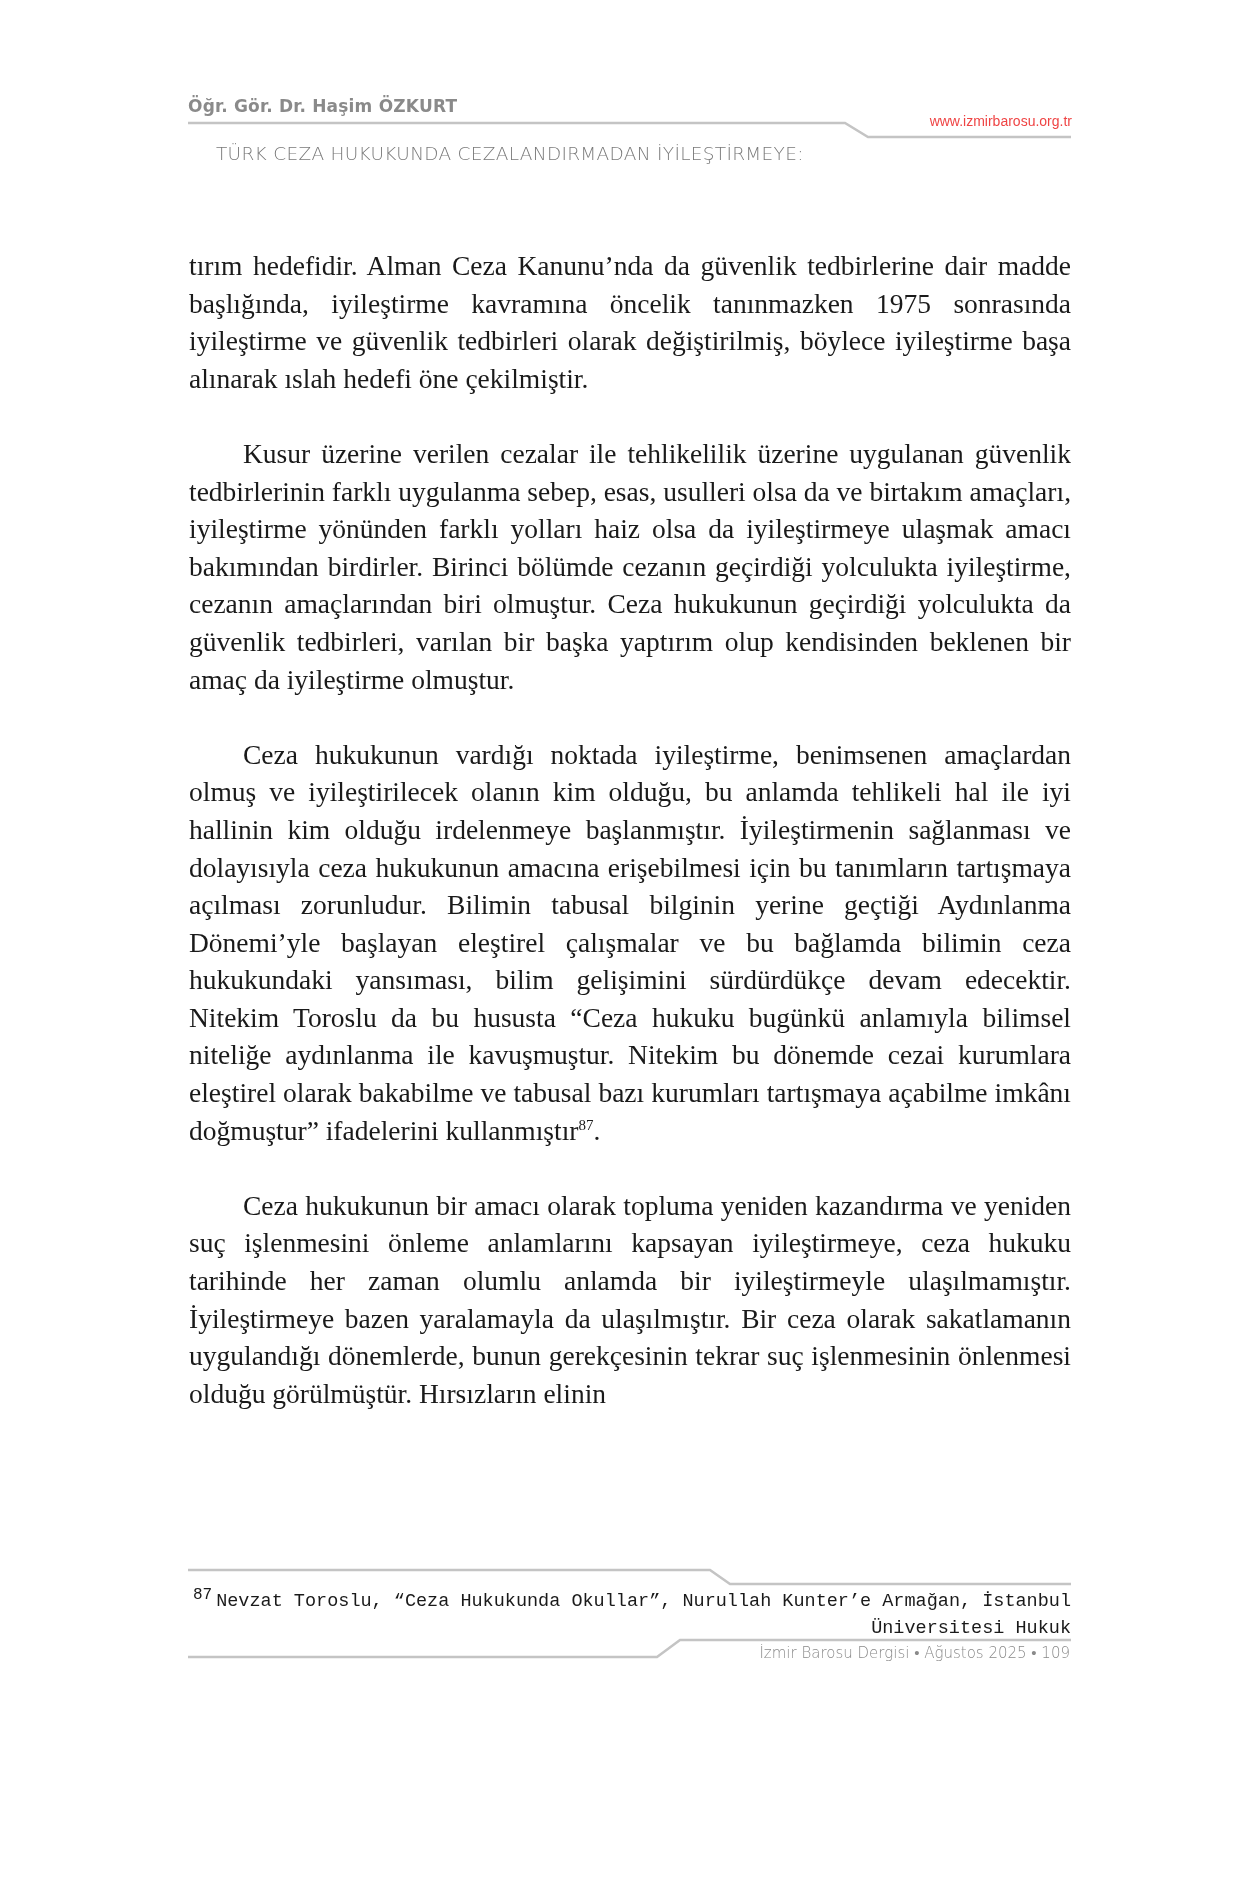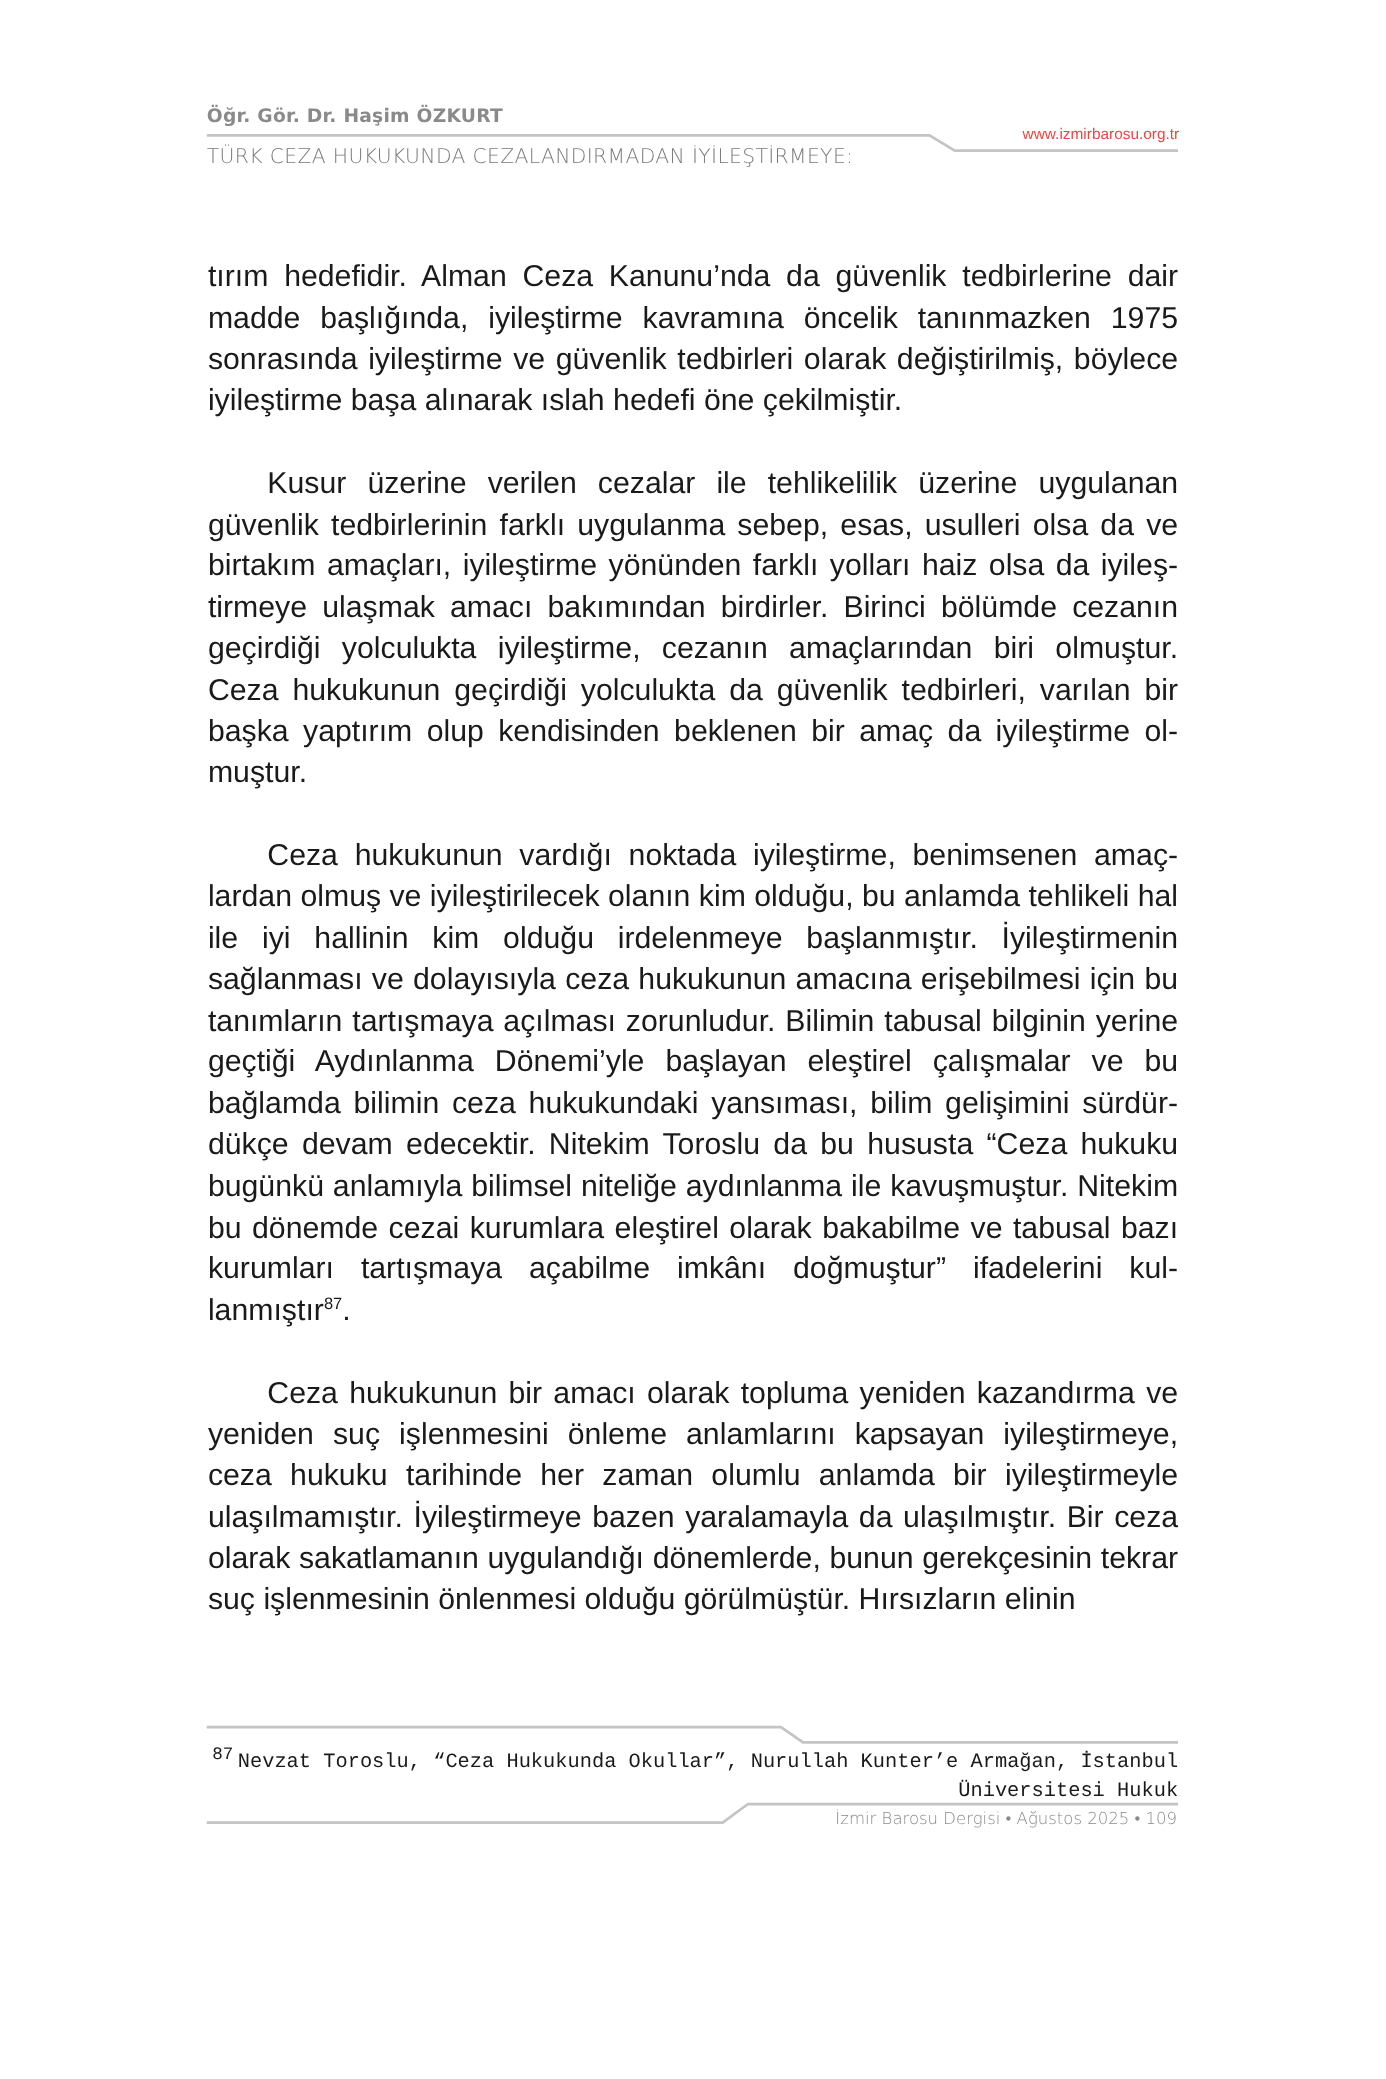--- a/index.html
+++ b/index.html
@@ -12,26 +12,26 @@
     }
     .url {
       position: absolute; right: 188px; top: 113px;
       font-family: Liberation Sans, sans-serif; font-size: 14px; color: #ef4444;
     }
     .title-line {
       position: absolute; left: 188px;
       font-family: "DejaVu Sans", sans-serif; font-size: 18.5px; color: #7a7a7a;
       letter-spacing: 0.3px; white-space: nowrap; font-weight: 300;
     }
-    .title-1 { top: 132px; }
+    .title-1 { top: 143px; margin-left: 28px; }
     .title-2 { top: 156px; }
     svg.rule { position: absolute; left: 0; top: 0; }
     .body-text {
-      position: absolute; left: 189px; top: 232px; width: 882px;
-      font-family: Liberation Sans, sans-serif;
+      position: absolute; left: 189px; top: 247px; width: 882px;
+      font-family: Liberation Serif, serif;
       font-size: 27.5px; line-height: 37.6px; color: #1a1a1a;
       text-align: justify;
     }
     .para { margin: 0 0 37.6px 0; text-indent: 0; }
     .para.indent { text-indent: 54px; }
     .sup { font-size: 15px; vertical-align: super; line-height: 0; }
     .footnote {
       position: absolute; left: 189px; top: 1588px; width: 882px;
       font-family: Liberation Mono, monospace;
       font-size: 18.5px; line-height: 27px; color: #1a1a1a; text-align: right;

